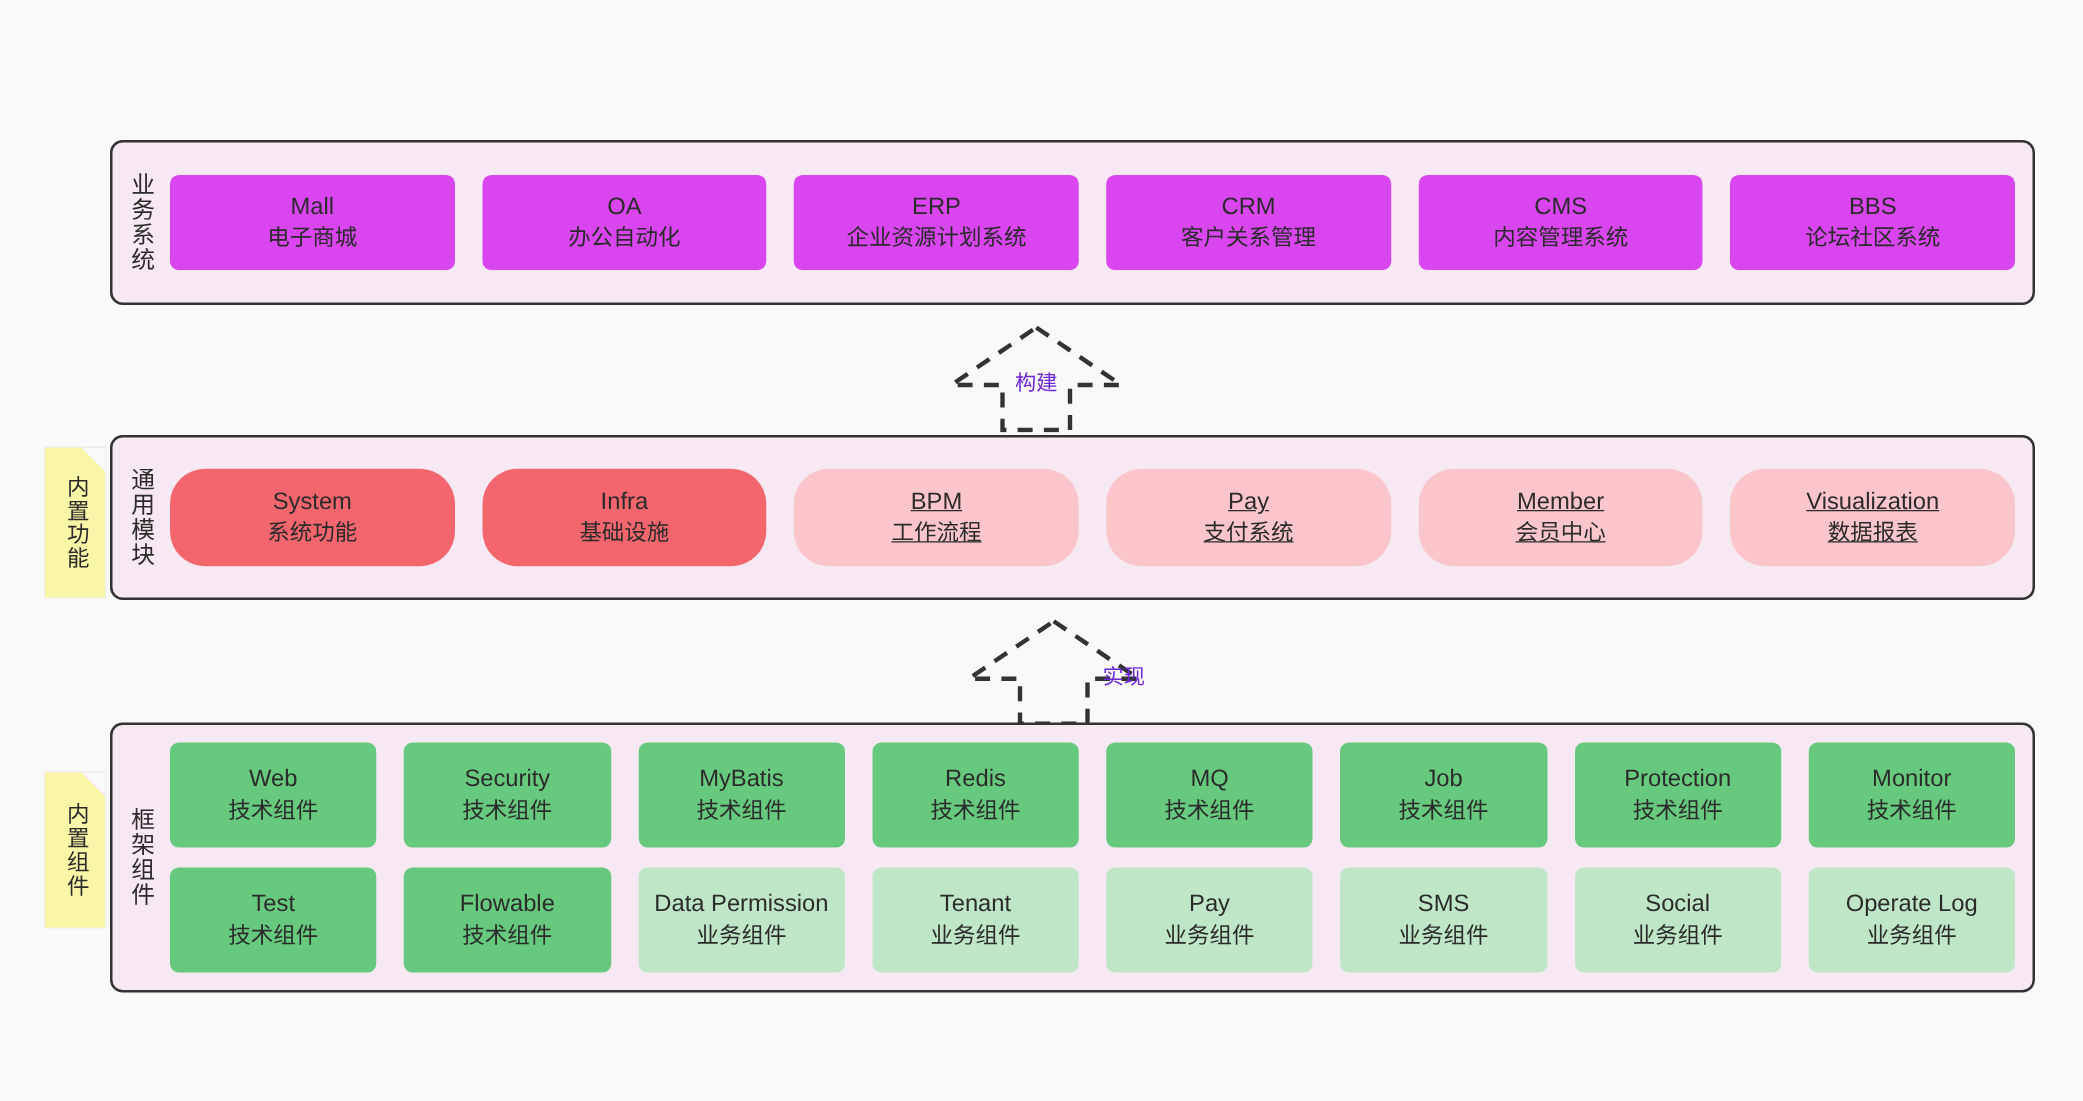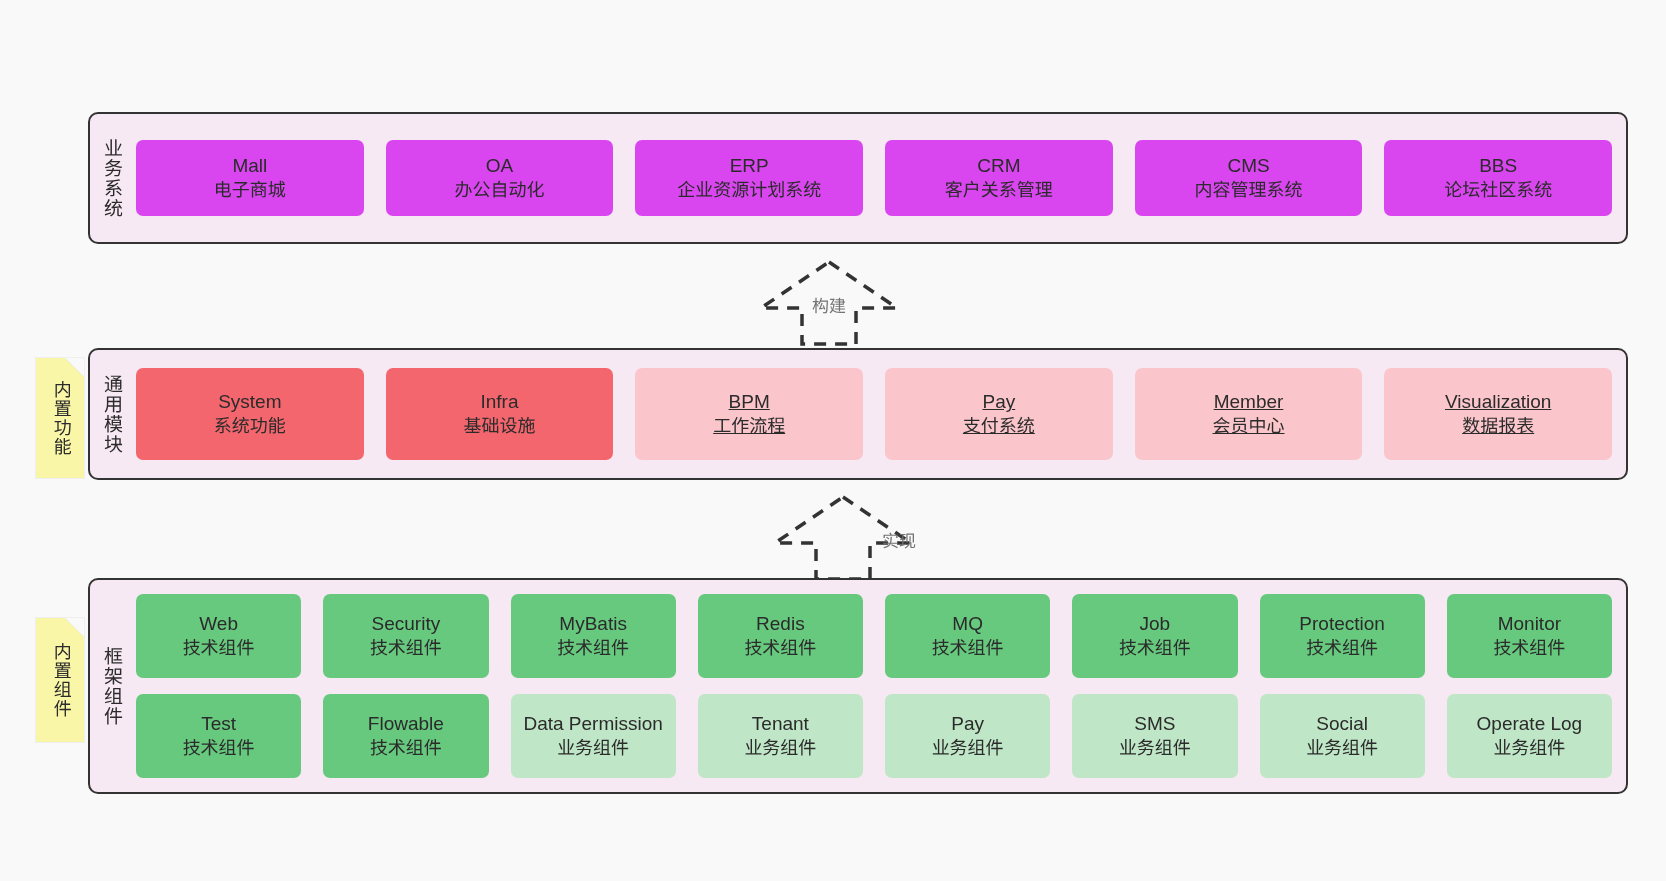--- a/index.html
+++ b/index.html
@@ -89,21 +89,21 @@
   }
 
   .card.blue        { background: #d946ef; }
   .card.red         { background: #F4666E; }
   .card.pink        { background: #FBC6CB; text-decoration: underline; }
   .card.green       { background: #66C97E; }
   .card.green-light { background: #BFE6C6; }
 
   
   .sys-row  .card { height: 76px; }
-  .mod-row  .card { height: 92px; }
+  .mod-row  .card { height: 78px; border-radius: 28px; }
   .comp-row .card { height: 84px; }
 
   
   .sticky {
     position: absolute;
     width: 48px;
     background: #FAF6A8;
     box-shadow: 0 0 0 1px rgba(0,0,0,0.04);
     display: flex;
     align-items: center;
@@ -140,21 +140,21 @@
   .arrow-wrap {
     position: absolute;
   }
   .arrow-wrap svg { display: block; }
   .arrow-label {
     position: absolute;
     left: 0;
     right: 0;
     text-align: center;
     font-size: 17px;
-    color: #737373;
+    color: #6d28d9;
     user-select: none;
     background: transparent;
   }
 </style>
 </head>
 <body>
 
 <div id="canvas">
 
   <div class="section" id="sec-business" style="left:88px; top:112px; width:1540px; height:132px;">

